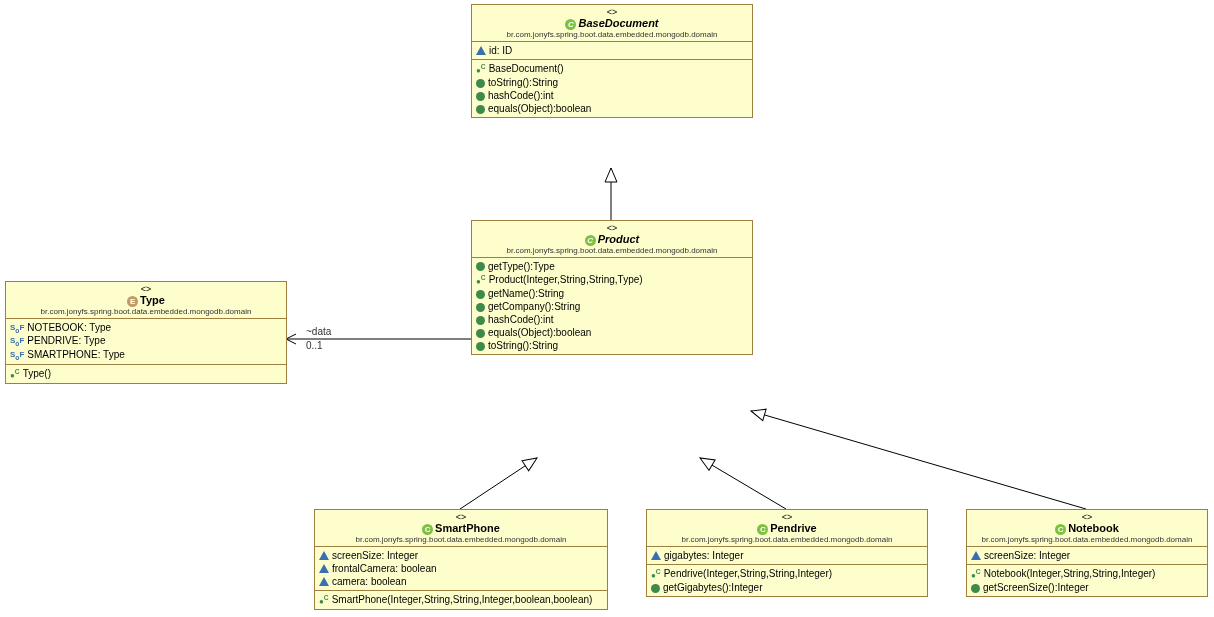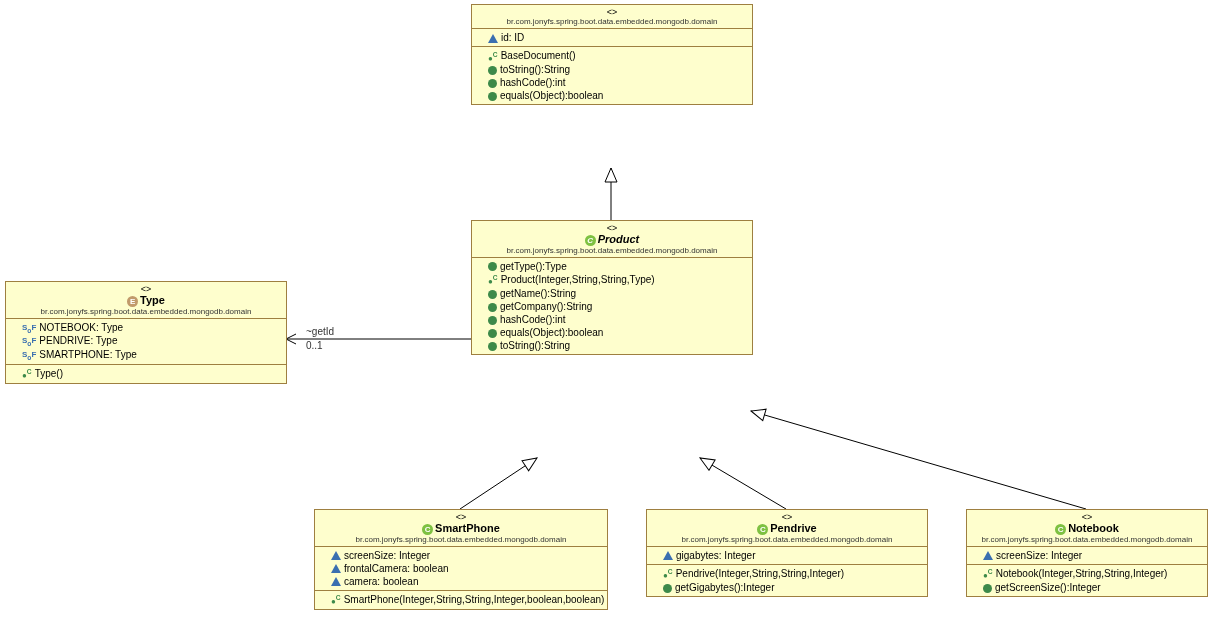--- a/index.html
+++ b/index.html
@@ -3,21 +3,21 @@
 <meta charset="utf-8">
 <style>
 body{margin:0;font-family:Arial,sans-serif;font-size:10px;background:#fff;width:1214px;height:617px;position:relative}
 .box{position:absolute;background:#fefecd;border:1px solid #9e7f40}
 .hdr{text-align:center;border-bottom:1px solid #9e7f40;padding:2px 4px}
 .stereo{font-size:9px}
 .name{font-weight:bold;font-size:11px}
 .icon-c{display:inline-block;width:11px;height:11px;border-radius:50%;background:#7ec142;color:#fff;font-size:8px;line-height:11px;text-align:center;vertical-align:middle;margin-right:2px;font-weight:bold}
 .icon-e{display:inline-block;width:11px;height:11px;border-radius:50%;background:#c19a6b;color:#fff;font-size:8px;line-height:11px;text-align:center;vertical-align:middle;margin-right:2px;font-weight:bold}
 .pkg{font-size:8px;color:#333}
-.sec{border-bottom:1px solid #9e7f40;padding:2px 16px}
+.sec{border-bottom:1px solid #9e7f40;padding:2px 4px}
 .sec:last-child{border-bottom:none}
 .row{padding:1px 0;white-space:nowrap}
 .vis{display:inline-block;width:0;height:0;vertical-align:middle;margin-right:3px}
 .vis-pub{width:9px;height:9px;border-radius:50%;background:#3d8a4a;}
 .vis-tri{border-left:5px solid transparent;border-right:5px solid transparent;border-bottom:9px solid #3a6fb0}
 .vis-sf{display:inline-block;font-size:8px;color:#3a6fb0;font-weight:bold;margin-right:3px;vertical-align:middle}
 .vis-c{display:inline-block;font-size:8px;color:#3d8a4a;font-weight:bold;margin-right:3px;vertical-align:middle}
 svg{position:absolute;left:0;top:0;pointer-events:none}
 .lbl{position:absolute;font-size:10px;color:#333}
 </style>
@@ -33,27 +33,28 @@
         <path d="M1,1 L11,6 L1,11" fill="none" stroke="#000"></path>
       </marker>
 </defs>
 <line x1="611" y1="220" x2="611" y2="168" stroke="#000" marker-end="url(#tri)"></line>
 <line x1="460" y1="509" x2="537" y2="458" stroke="#000" marker-end="url(#tri)"></line>
 <line x1="786" y1="509" x2="700" y2="458" stroke="#000" marker-end="url(#tri)"></line>
 <line x1="1086" y1="509" x2="751" y2="411" stroke="#000" marker-end="url(#tri)"></line>
 <line x1="471" y1="339" x2="286" y2="339" stroke="#000" marker-end="url(#arr)"></line>
 </svg>
 
-<div class="lbl" style="left:306px;top:326px">~getId</div>
+<div class="lbl" style="left:306px;top:326px">~data</div>
 <div class="lbl" style="left:306px;top:340px">0..1</div>
 
 <div id="classes">
     <div class="box" style="left: 471px; top: 4px; width: 280px;">
       <div class="hdr">
         <div class="stereo">&lt;<java class="">&gt;</java></div>
+        <div class="name" style="font-style:italic"><span class="icon-c">C</span>BaseDocument<id></id></div>
         <div class="pkg">br.com.jonyfs.spring.boot.data.embedded.mongodb.domain</div>
       </div>
       <div class="sec">
         <div class="row"><span class="vis vis-tri"></span>id: ID</div>
       </div>
       <div class="sec">
         <div class="row"><span class="vis-c">●<sup>C</sup></span>BaseDocument()</div>
         <div class="row"><span class="vis vis-pub"></span>toString():String</div>
         <div class="row"><span class="vis vis-pub"></span>hashCode():int</div>
         <div class="row"><span class="vis vis-pub"></span>equals(Object):boolean</div>

